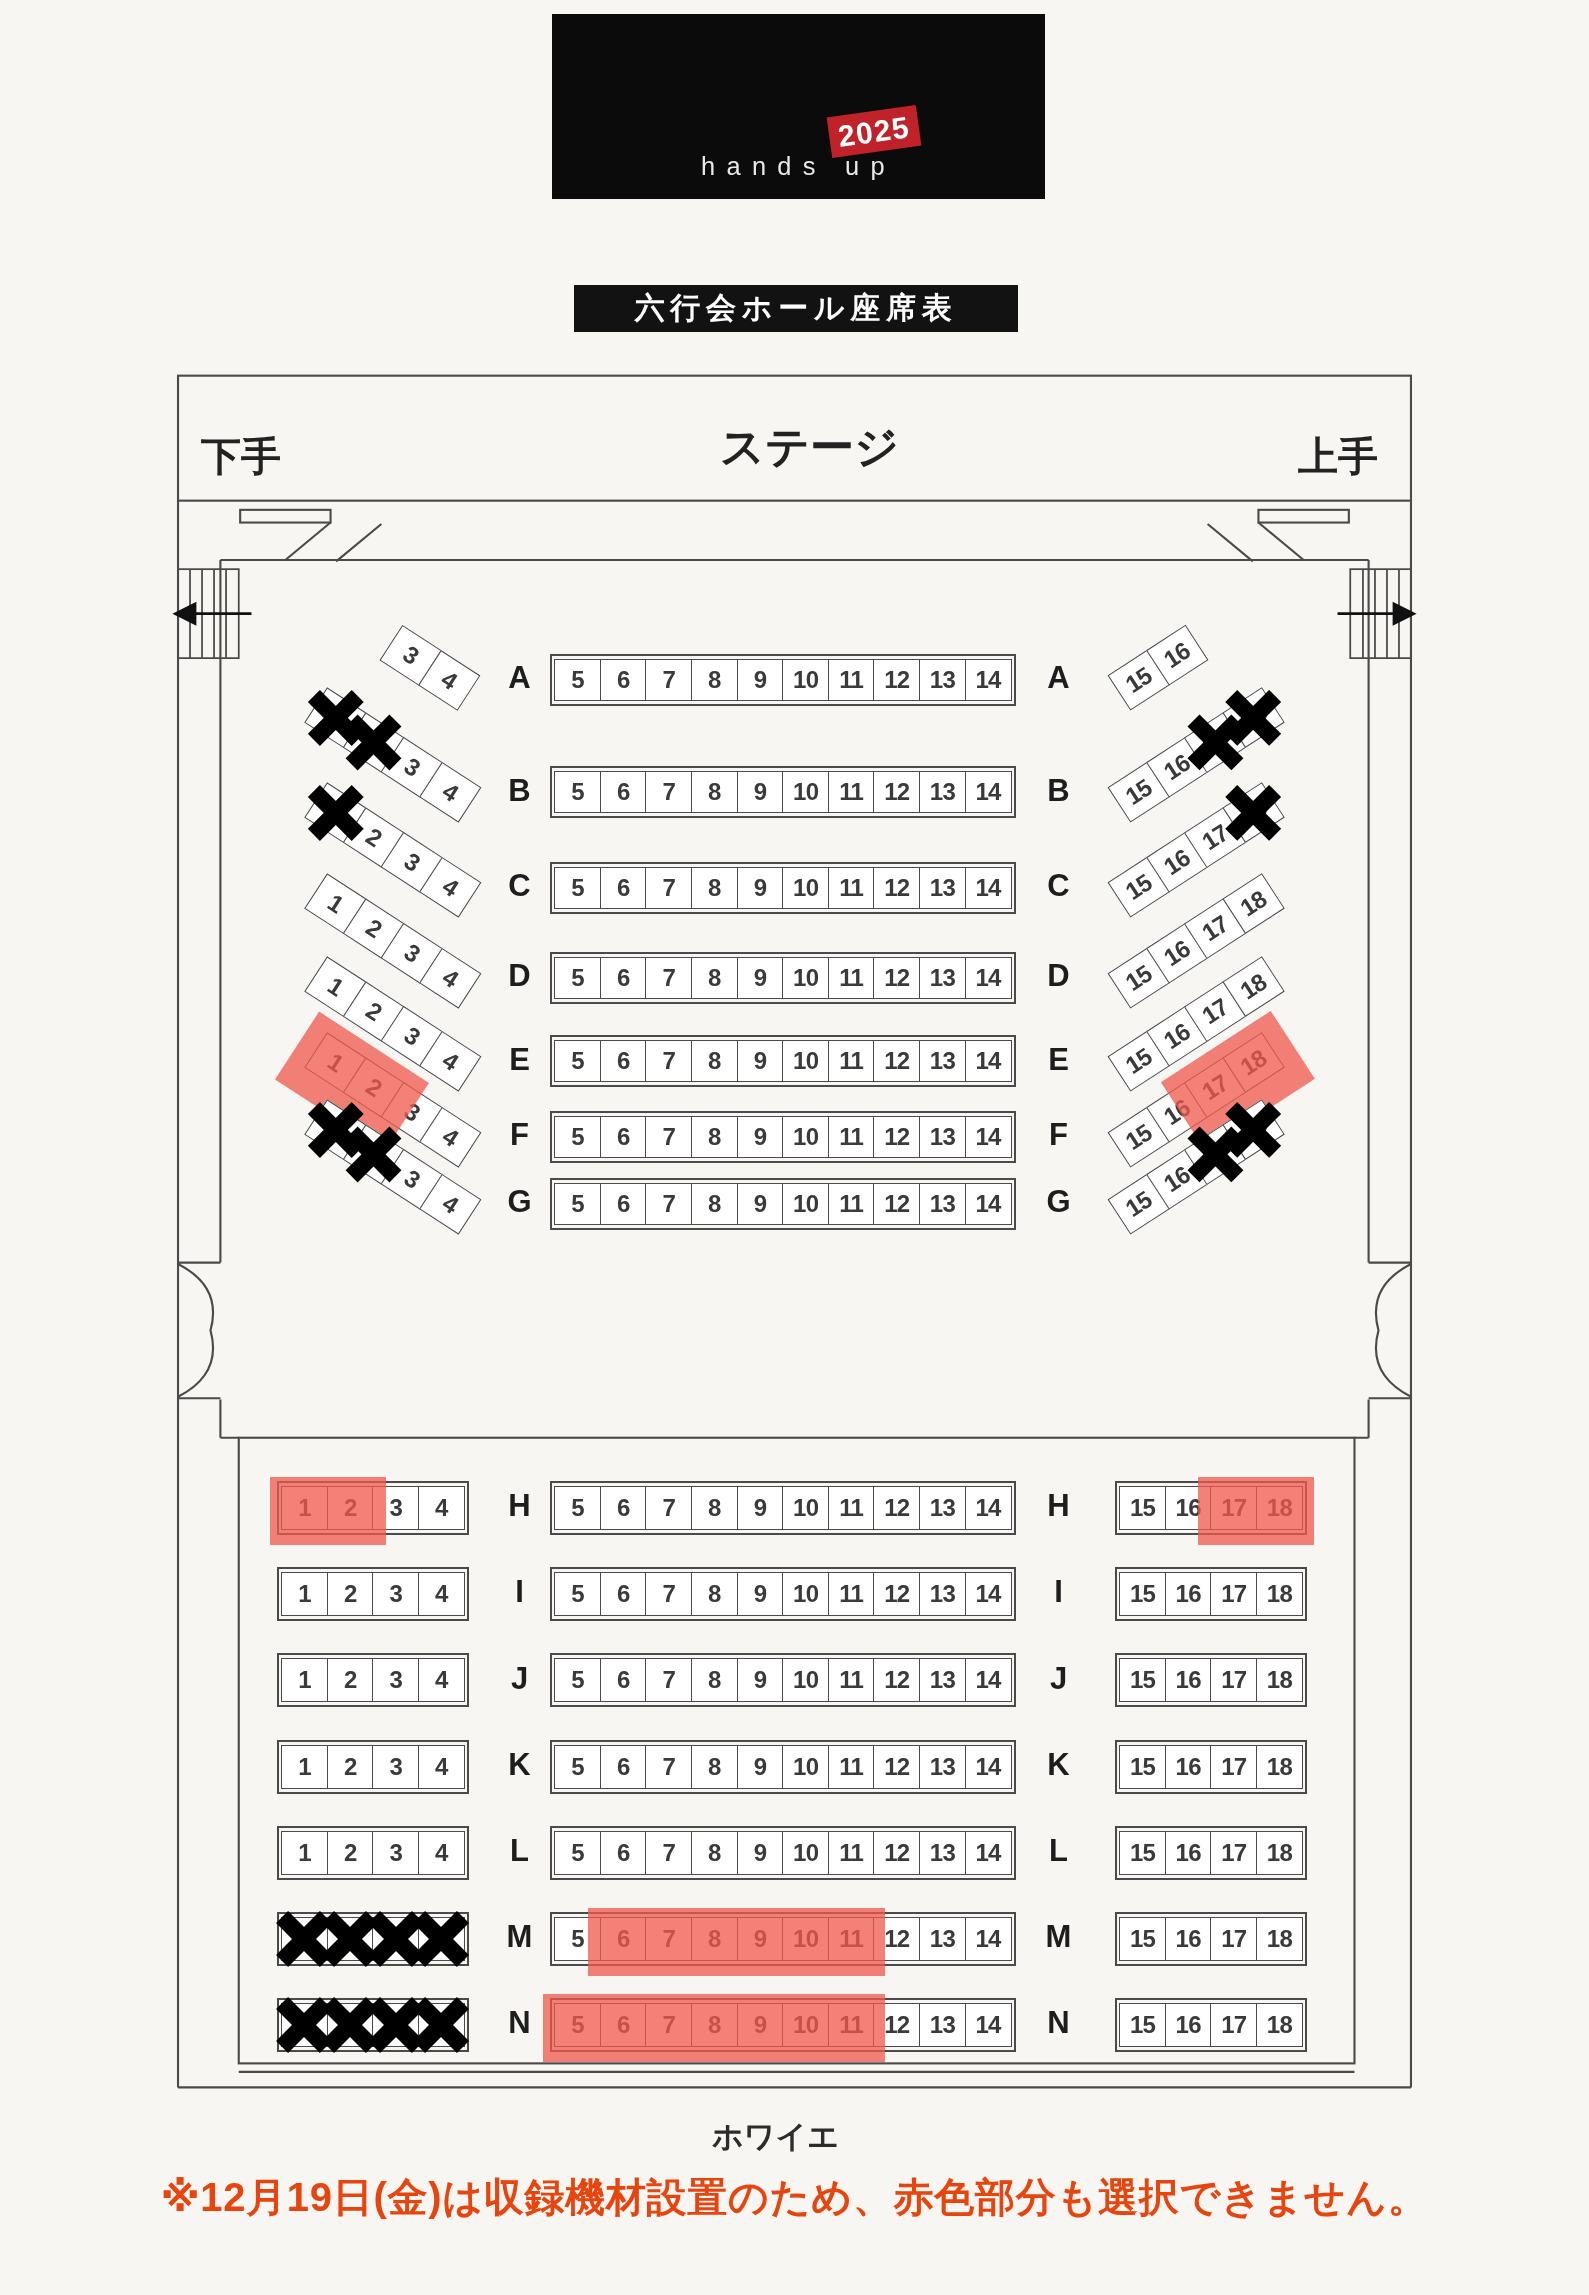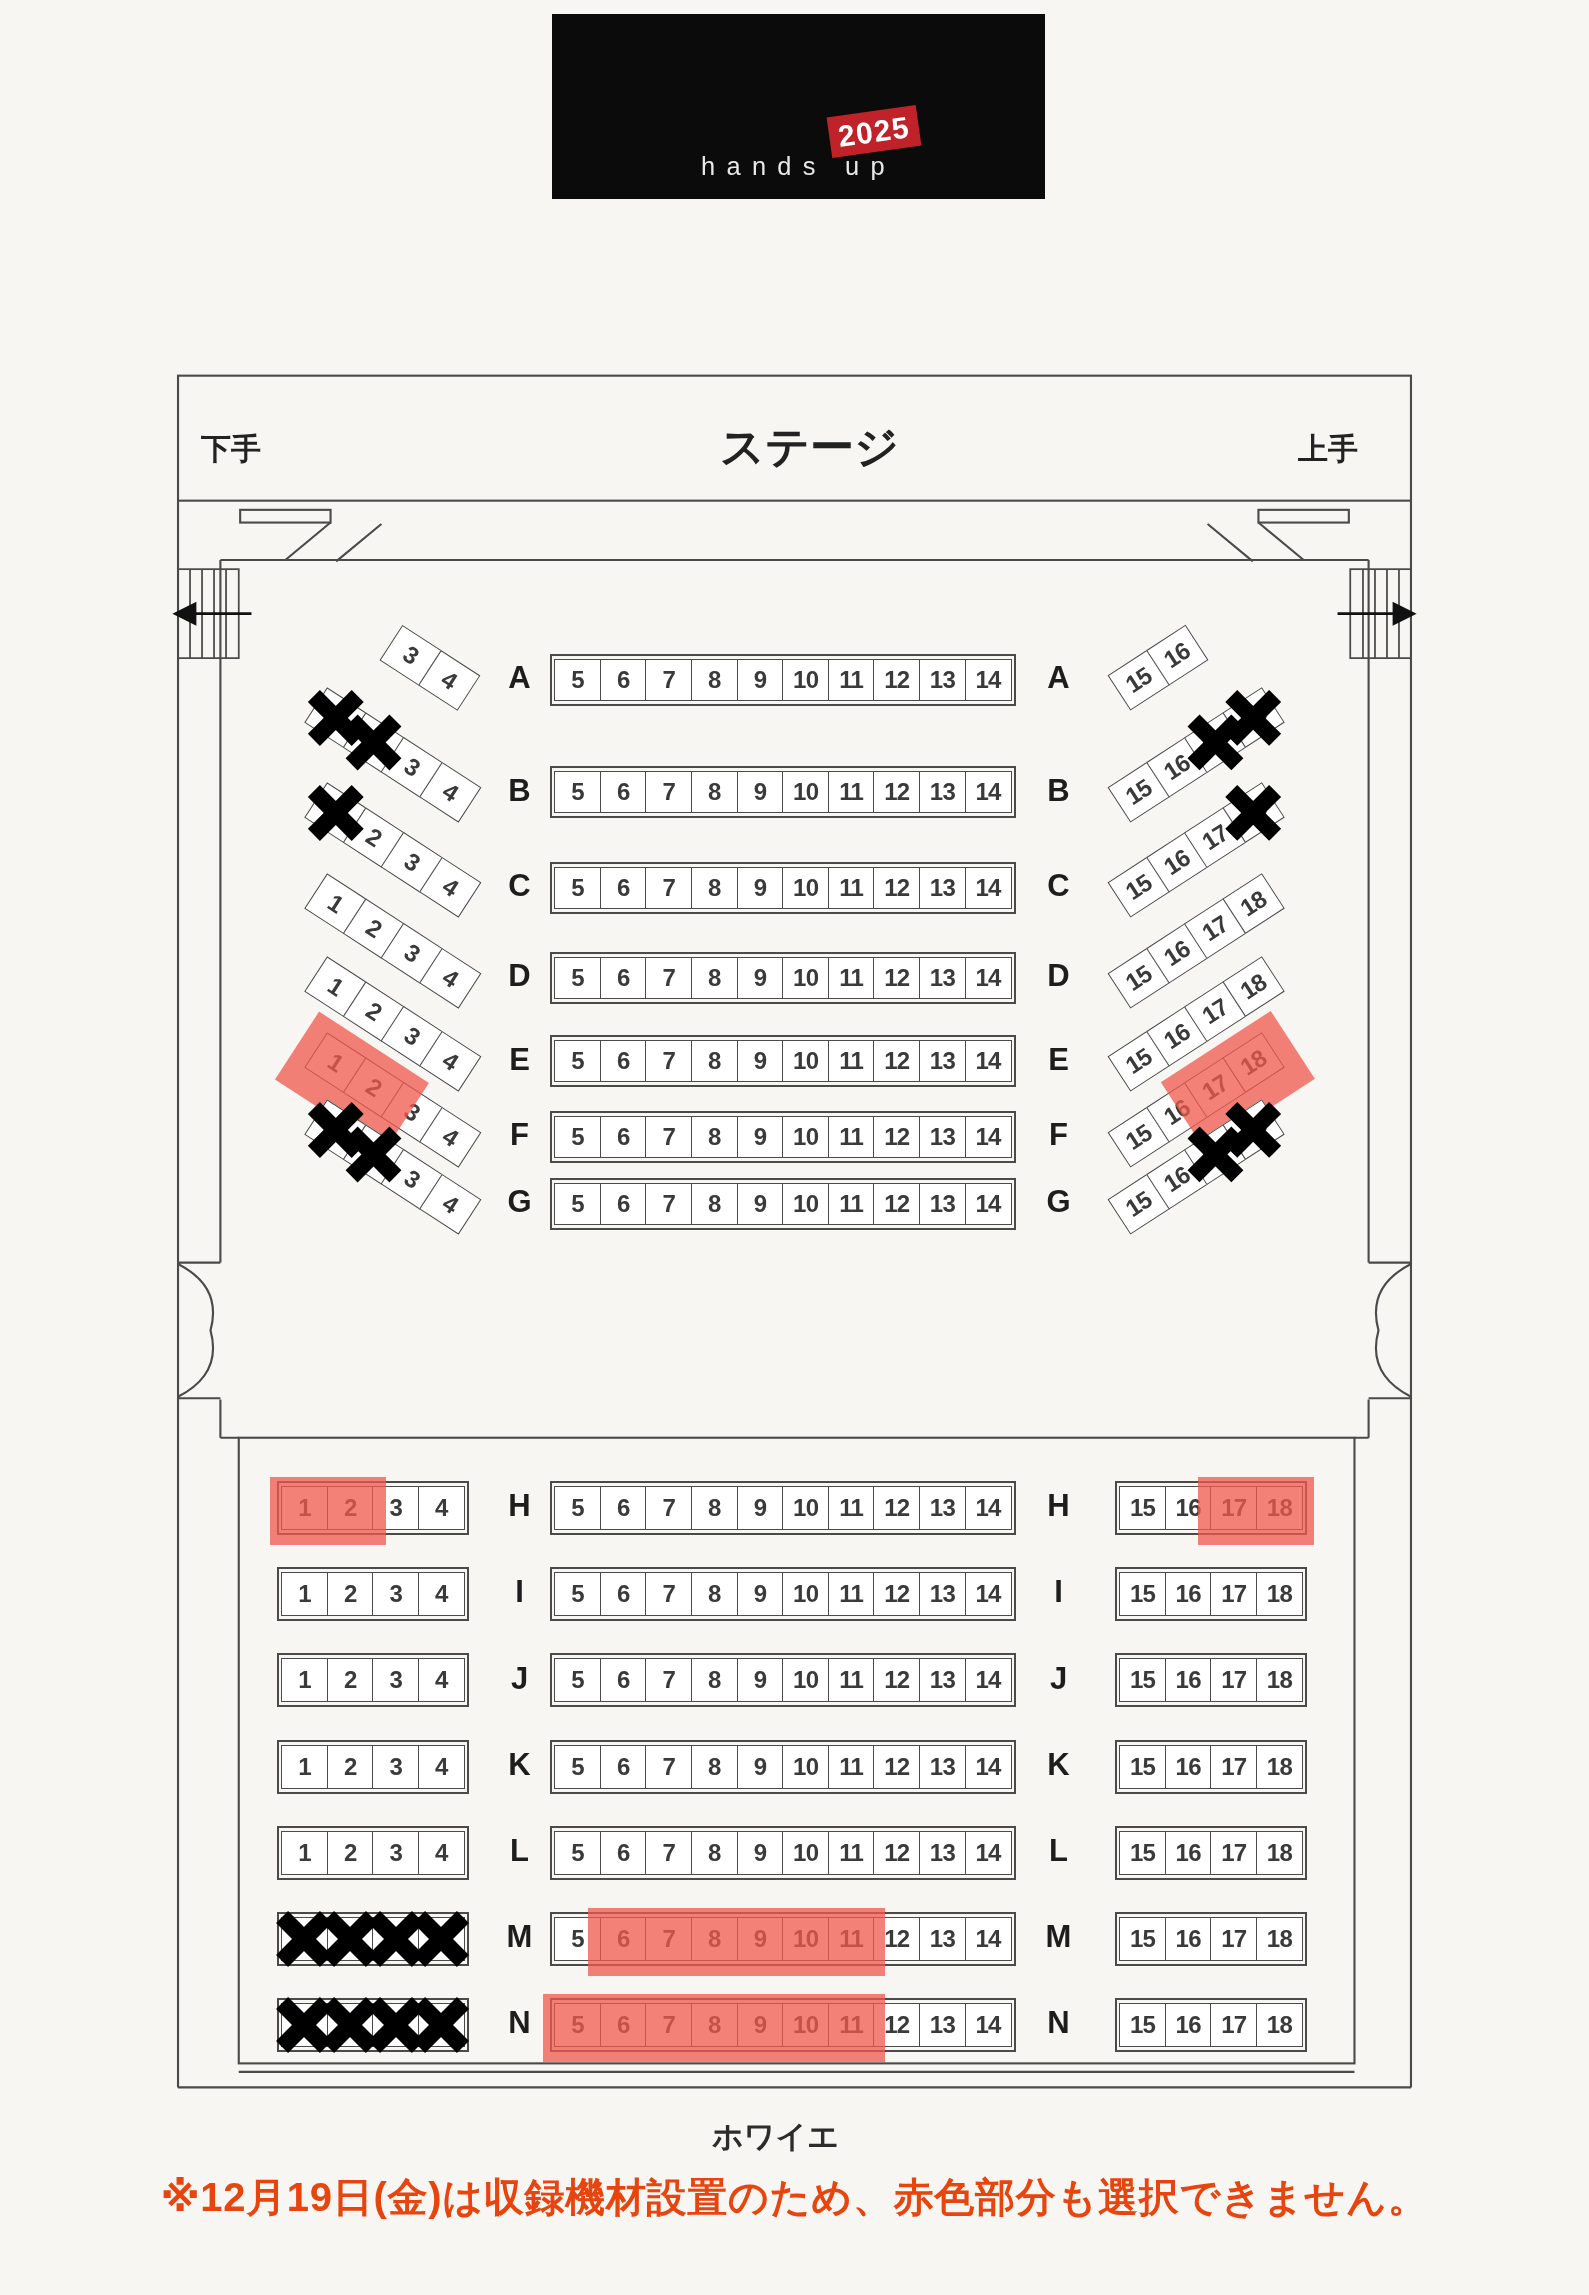--- a/index.html
+++ b/index.html
@@ -8,21 +8,21 @@
   #arch{position:absolute;left:0;top:0;z-index:1;}
   .abs{position:absolute;}
   
   .logo{left:552px;top:14px;width:493px;height:185px;background:#0b0b0b;z-index:2;}
   .logo-title{position:absolute;left:0;right:0;top:27px;text-align:center;font-size:68px;font-weight:800;color:#f2f2f2;letter-spacing:1.4px;white-space:nowrap;}
   .logo-badge{position:absolute;left:277px;top:97px;width:90px;height:41px;background:#bf2329;color:#fff;font-size:30px;font-weight:800;display:flex;align-items:center;justify-content:center;transform:rotate(-8deg);letter-spacing:1.4px;}
   .logo-sub{position:absolute;left:0;right:0;top:138px;text-align:center;font-size:25.4px;font-weight:400;color:#e9e9e9;letter-spacing:11.3px;}
   .date{left:0;width:1589px;top:206px;text-align:center;font-size:44px;font-weight:900;color:#000;z-index:2;white-space:nowrap;}
   .banner{left:574px;top:285px;width:444px;height:47px;background:#121212;color:#fdfdfd;font-size:30px;font-weight:600;letter-spacing:5.7px;display:flex;align-items:center;justify-content:center;z-index:2;}
   
-  .slabel{font-size:30px;font-weight:700;color:#222;z-index:2;white-space:nowrap;}
+  .slabel{font-size:40px;font-weight:700;color:#222;z-index:2;white-space:nowrap;}
   .stage-name{left:720px;top:418px;width:170px;text-align:left;font-size:44px;}
   .stage-left{left:201px;top:429px;}
   .stage-right{left:1298px;top:429px;}
   .foyer{left:712px;top:2116px;width:170px;text-align:left;font-size:31px;font-weight:700;color:#2c2c2c;z-index:2;}
   .note{left:0;width:1589px;top:2170px;text-align:center;font-size:40px;font-weight:800;color:#e8450e;z-index:2;white-space:nowrap;letter-spacing:0.7px;}
   
   .grp{position:absolute;border:2.1px solid #4a4a4a;padding:2.8px 2.1px;display:flex;z-index:2;background:transparent;}
   .rotblk{position:absolute;display:flex;z-index:2;}
   .seat{position:relative;background:#fff;border:1.4px solid #4a4a4a;display:flex;align-items:center;justify-content:center;box-sizing:border-box;}
   .seat + .seat{margin-left:-1.4px;}
@@ -83,20 +83,21 @@
     <g>
       <path d="M1894,869 L1974,869" stroke="#111" stroke-width="4"></path>
       <polygon points="1972,852 2006,869 1972,886" fill="#111"></polygon>
     </g>
   </svg>
 
   <div class="abs logo">
     <div class="logo-badge">2025</div>
     <div class="logo-sub">hands up</div>
   </div>
+  <div class="abs banner">六行会ホール座席表</div>
 
   <div class="abs slabel stage-name">ステージ</div>
   <div class="abs slabel stage-left">下手</div>
   <div class="abs slabel stage-right">上手</div>
 
   <div id="seats">
       <div class="rotblk" style="top: 672px; height: 42px; left: 376px; transform-origin: 100% 50%; transform: rotate(33deg);">
         <div class="seat" style="width: 47px; height: 42px;">
           <div class="num">3</div>
         </div>

